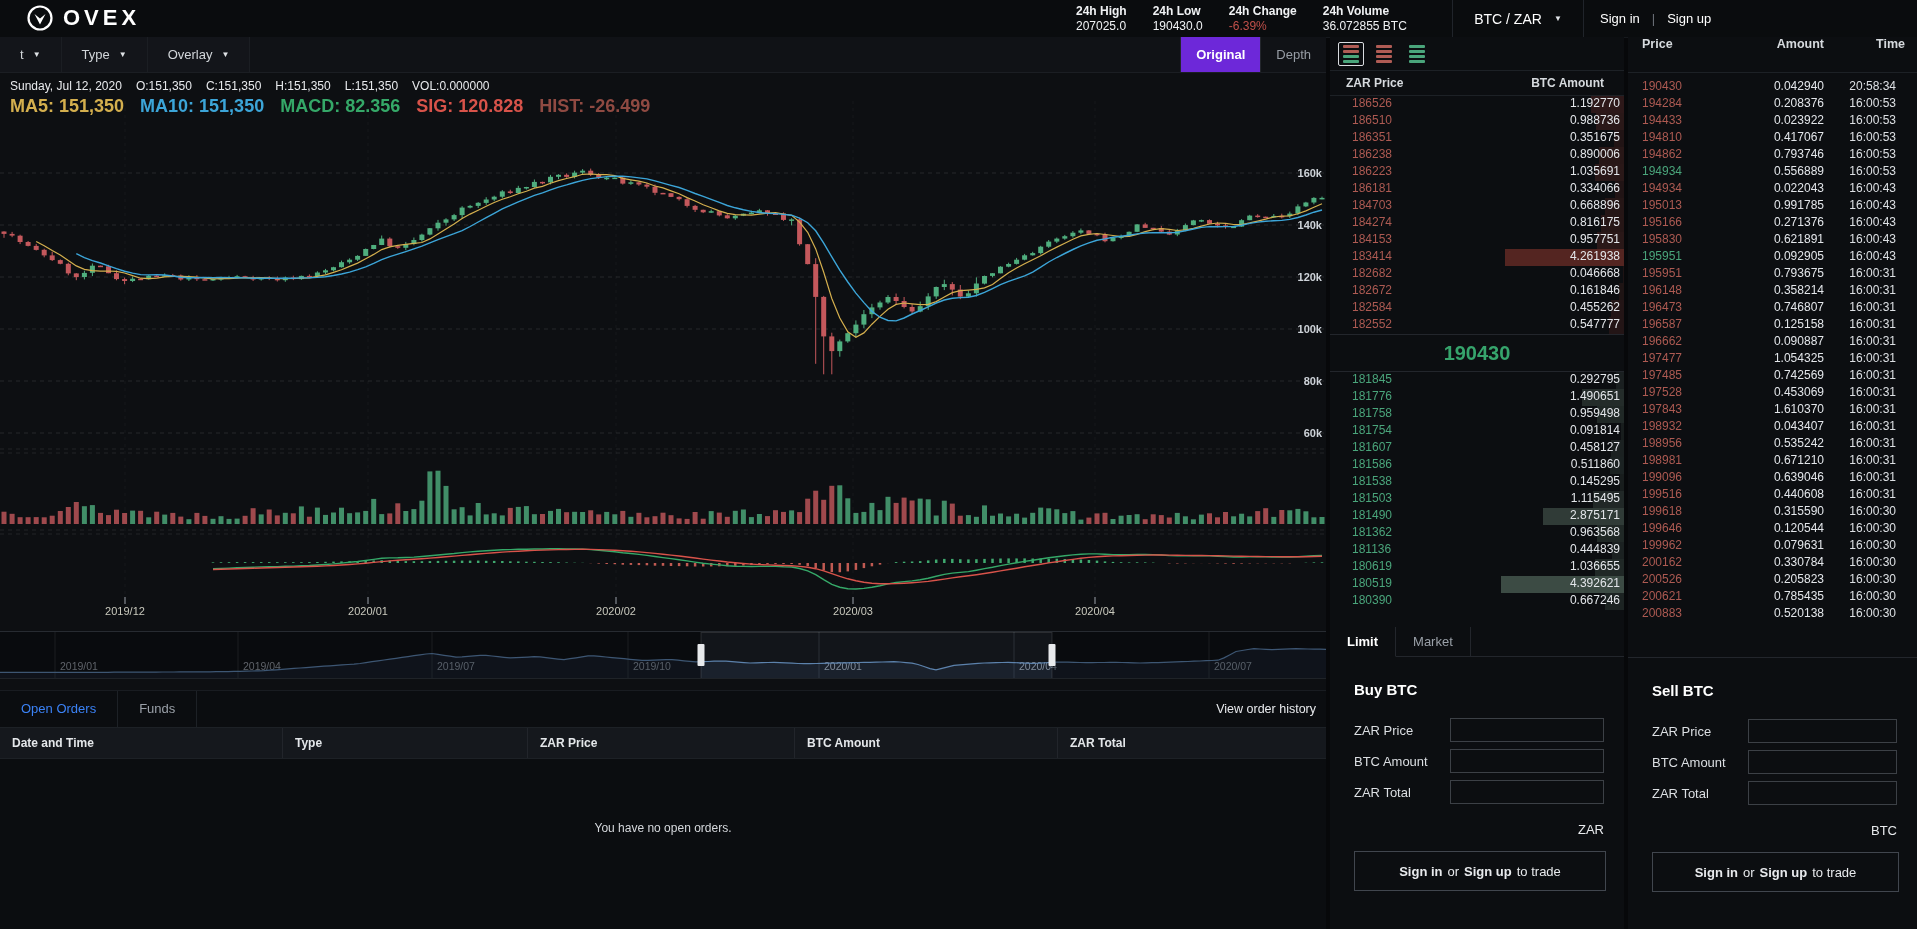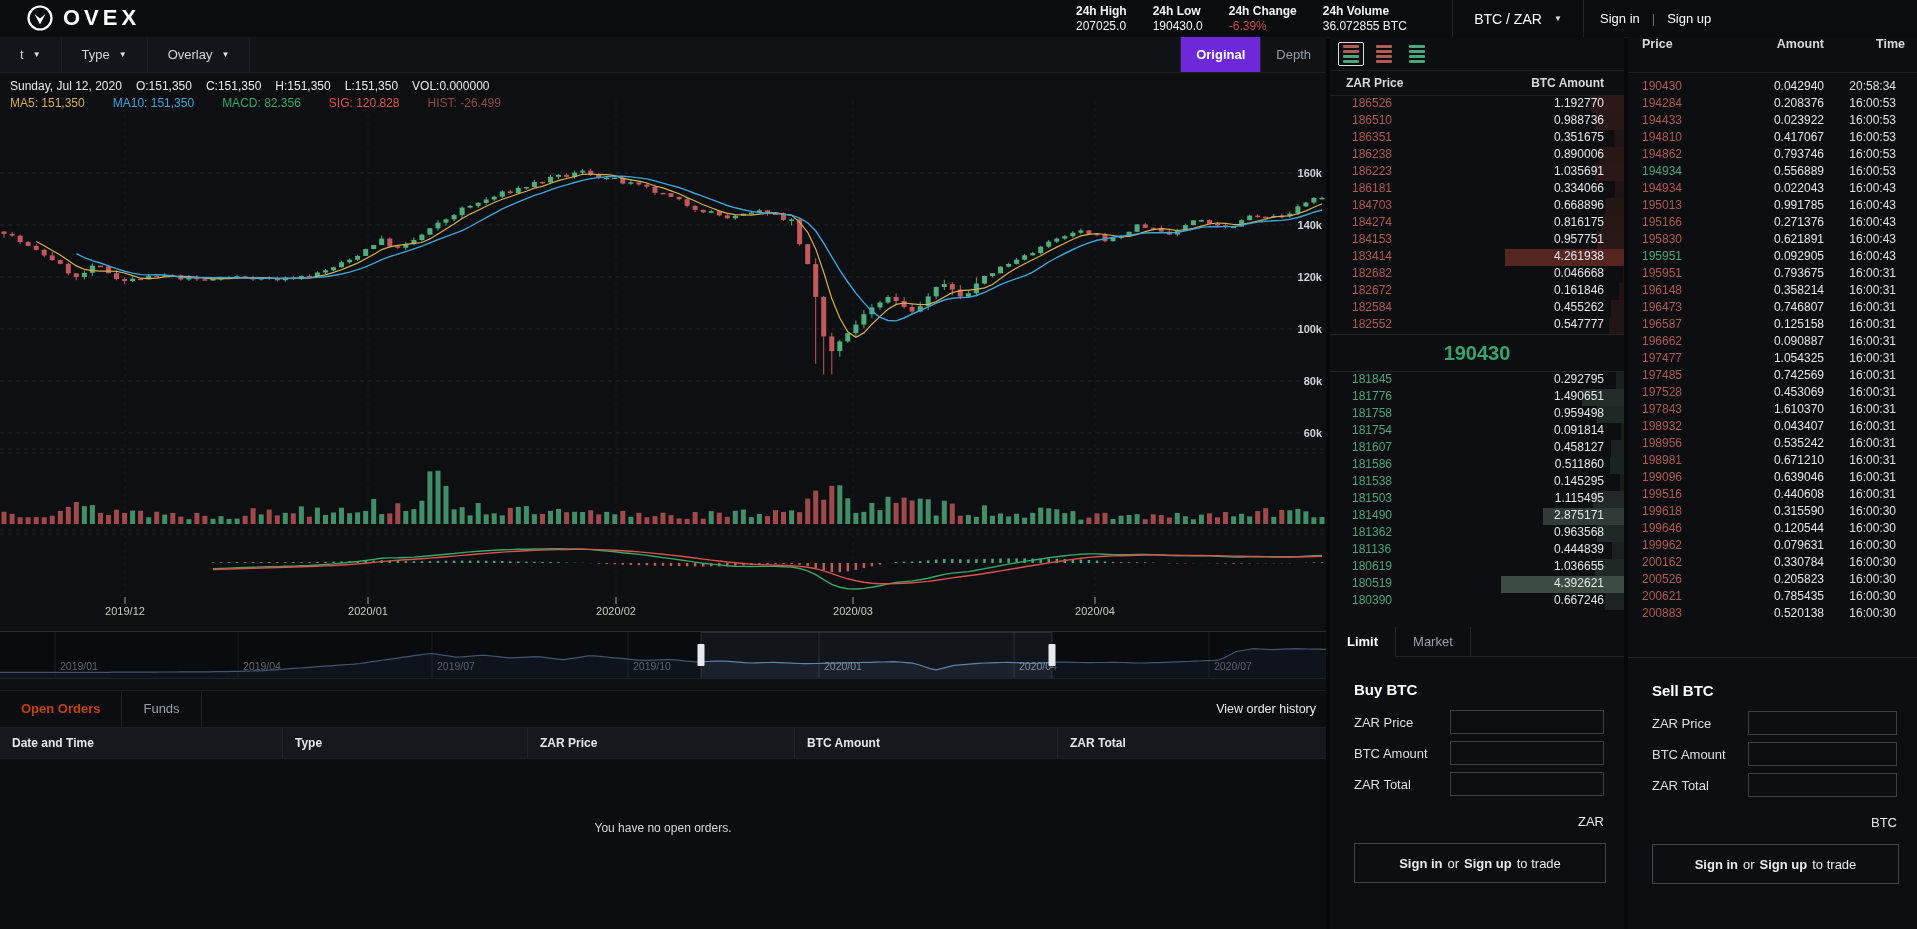--- a/index.html
+++ b/index.html
@@ -21,57 +21,57 @@
   .auth span{cursor:pointer}
 
   
   .col-left{position:absolute;top:37px;left:0;width:1326px;height:892px;background:#0d0f12}
   .toolbar{position:absolute;top:0;left:0;width:1326px;height:36px;background:#101216;border-bottom:1px solid #1b1e23;display:flex;box-sizing:border-box}
   .tool-btn{height:35px;padding:0 20px;display:flex;align-items:center;gap:9px;font-size:13px;color:#d2d6da;border-right:1px solid #1b1e23;cursor:pointer;background:#13151a}
   .view-tabs{position:absolute;right:0;top:0;height:35px;display:flex}
   .vtab{height:35px;padding:0 15px;display:flex;align-items:center;font-size:13px;color:#979da5;cursor:pointer}
   .vtab.active{color:#fff;font-weight:bold;background:#6d28d9;border-left:1px solid #23262c;border-right:1px solid #23262c}
   .legend1{position:absolute;left:10px;top:42px;font-size:12px;color:#e8eaed;display:flex;gap:14px;z-index:3;white-space:nowrap}
-  .legend2{position:absolute;left:10px;top:59px;font-size:12px;display:flex;gap:28px;font-weight:normal;z-index:3;white-space:nowrap}
+  .legend2{position:absolute;left:10px;top:59px;font-size:18px;display:flex;gap:16px;font-weight:bold;z-index:3;white-space:nowrap}
   .c-ma5{color:#d4af4e}.c-ma10{color:#3ca5d8}.c-macd{color:#35a868}.c-sig{color:#d8534a}.c-hist{color:#8f4a42}
   #price-svg{position:absolute;top:36px;left:0;display:block}
   #nav-svg{position:absolute;top:594px;left:0;display:block;border-top:1px solid #272b31;background:#0c0e11}
 
   
   .orders{position:absolute;top:653px;left:0;width:1326px;height:239px;background:#0b0d10;border-top:1px solid #191c21}
   .orders-tabs{height:36px;border-bottom:1px solid #1d2126;display:flex;position:relative}
   .otab{padding:0 21px;height:36px;line-height:36px;font-size:13px;color:#9aa0a8;border-right:1px solid #1d2126;cursor:pointer}
-  .otab.active{color:#c2410c;font-weight:bold}
+  .otab.active{color:#3b82f6;font-weight:normal}
   .history-link{position:absolute;right:10px;top:0;line-height:36px;font-size:12.5px;color:#e8eaed;cursor:pointer}
   .orders-header{height:30px;background:#15181d;display:flex;border-bottom:1px solid #1d2126}
   .oh-cell{height:30px;line-height:30px;padding-left:12px;font-size:12px;font-weight:bold;color:#e4e7ea;border-right:1px solid #22252b;box-sizing:border-box}
   .empty-msg{position:absolute;top:130px;width:100%;text-align:center;font-size:12px;color:#d5d8dc}
 
   
   .col-mid{position:absolute;top:37px;left:1330px;width:294px;height:892px;background:#0c0e11}
   .book-toolbar{height:33px;border-bottom:1px solid #1d2126;display:flex;align-items:center;gap:7px;padding-left:8px}
   .book-icon{width:26px;height:24px;display:flex;flex-direction:column;justify-content:center;align-items:center;gap:2px;border:1px solid transparent;border-radius:2px;cursor:pointer;box-sizing:border-box}
   .book-icon.active{border-color:#d9dce0}
   .bi-bar{width:16px;height:3px;border-radius:1px}
   .bar-red{background:#b05c55}.bar-green{background:#4aa57b}
   .book-header{height:24px;display:flex;justify-content:space-between;align-items:center;padding:0 20px 0 16px;font-size:12px;font-weight:bold;color:#d6dade;border-bottom:1px solid #1d2126}
   .book-row{position:relative;height:17px;display:flex;font-size:12px;cursor:pointer}
   .book-row .depth{position:absolute;right:0;top:0;height:17px}
   .book-row .p{position:relative;margin-left:22px}
-  .book-row .a{position:relative;margin-left:auto;margin-right:20px;color:#e3e6ea}
+  .book-row .a{position:relative;margin-left:auto;margin-right:4px;color:#e3e6ea}
   .book-row.ask .p{color:#ad5a52}
   .book-row.bid .p{color:#4aa57b}
   .mid-row{height:38px;border-top:1px solid #23262c;border-bottom:1px solid #23262c;display:flex;align-items:center;justify-content:center;font-size:20px;font-weight:bold;color:#36a46c;box-sizing:border-box}
 
   .form-tabs{margin-top:17px;height:30px;border-bottom:1px solid #23262c;display:flex;box-sizing:border-box}
   .ftab{padding:0 17px;height:30px;line-height:29px;font-size:13px;color:#9aa0a8;border-right:1px solid #23262c;cursor:pointer;box-sizing:border-box}
   .ftab.active{color:#fff;font-weight:bold;border-bottom:1px solid #0c0e11;margin-bottom:-1px}
   .form-tabs-empty{margin-top:7px;height:30px;border-bottom:1px solid #23262c;box-sizing:border-box}
   .trade-form{padding:18px 20px 0 24px}
-  .tf-title{font-size:15px;font-weight:bold;margin:6px 0 12px;color:#fff}
+  .tf-title{font-size:15px;font-weight:bold;margin:6px 0 20px;color:#fff}
   .tf-row{display:flex;align-items:center;margin-bottom:7px;height:24px}
   .tf-label{font-size:13px;color:#dcdfe3;width:96px;flex:none}
   .tf-input{flex:1;height:22px;background:transparent;border:1px solid #3c4046;color:#e8eaed;font-size:13px;padding:0 6px;outline:none;min-width:0}
   .tf-balance{text-align:right;font-size:13px;margin:18px 0 14px;color:#e8eaed}
   .tf-submit{height:38px;border:1px solid #41464e;background:transparent;width:100%;color:#e8eaed;font-size:13px;display:flex;align-items:center;justify-content:center;gap:5px;cursor:pointer}
   .bold{font-weight:bold}
 
   
   .col-right{position:absolute;top:37px;left:1628px;width:289px;height:892px;background:#0c0e11}
   .trades-header{height:35px;display:flex;border-bottom:1px solid #1d2126;font-size:12.5px;font-weight:bold;color:#d6dade}

